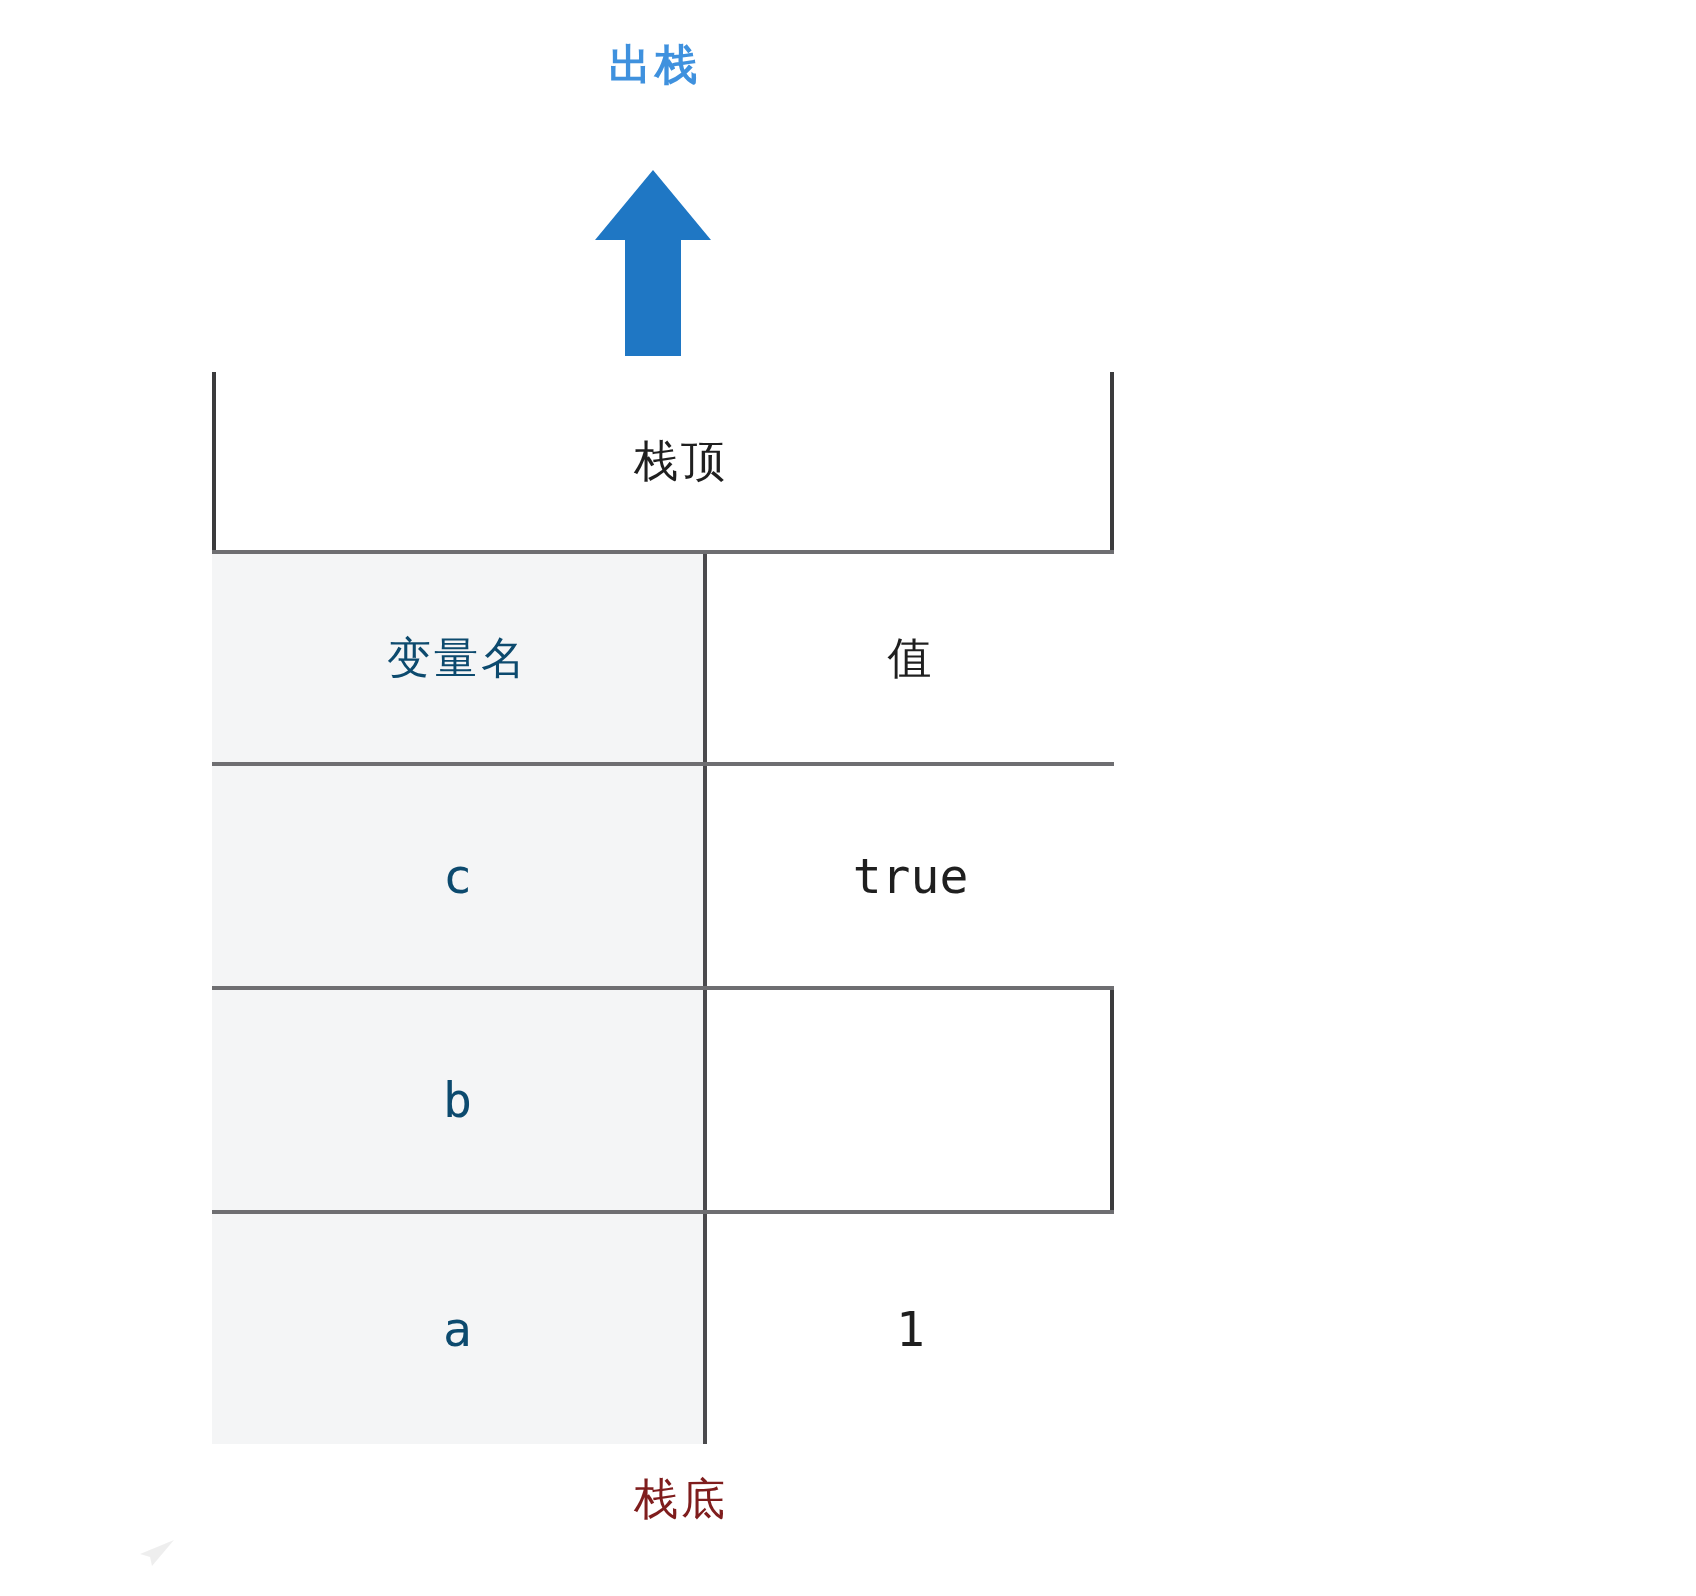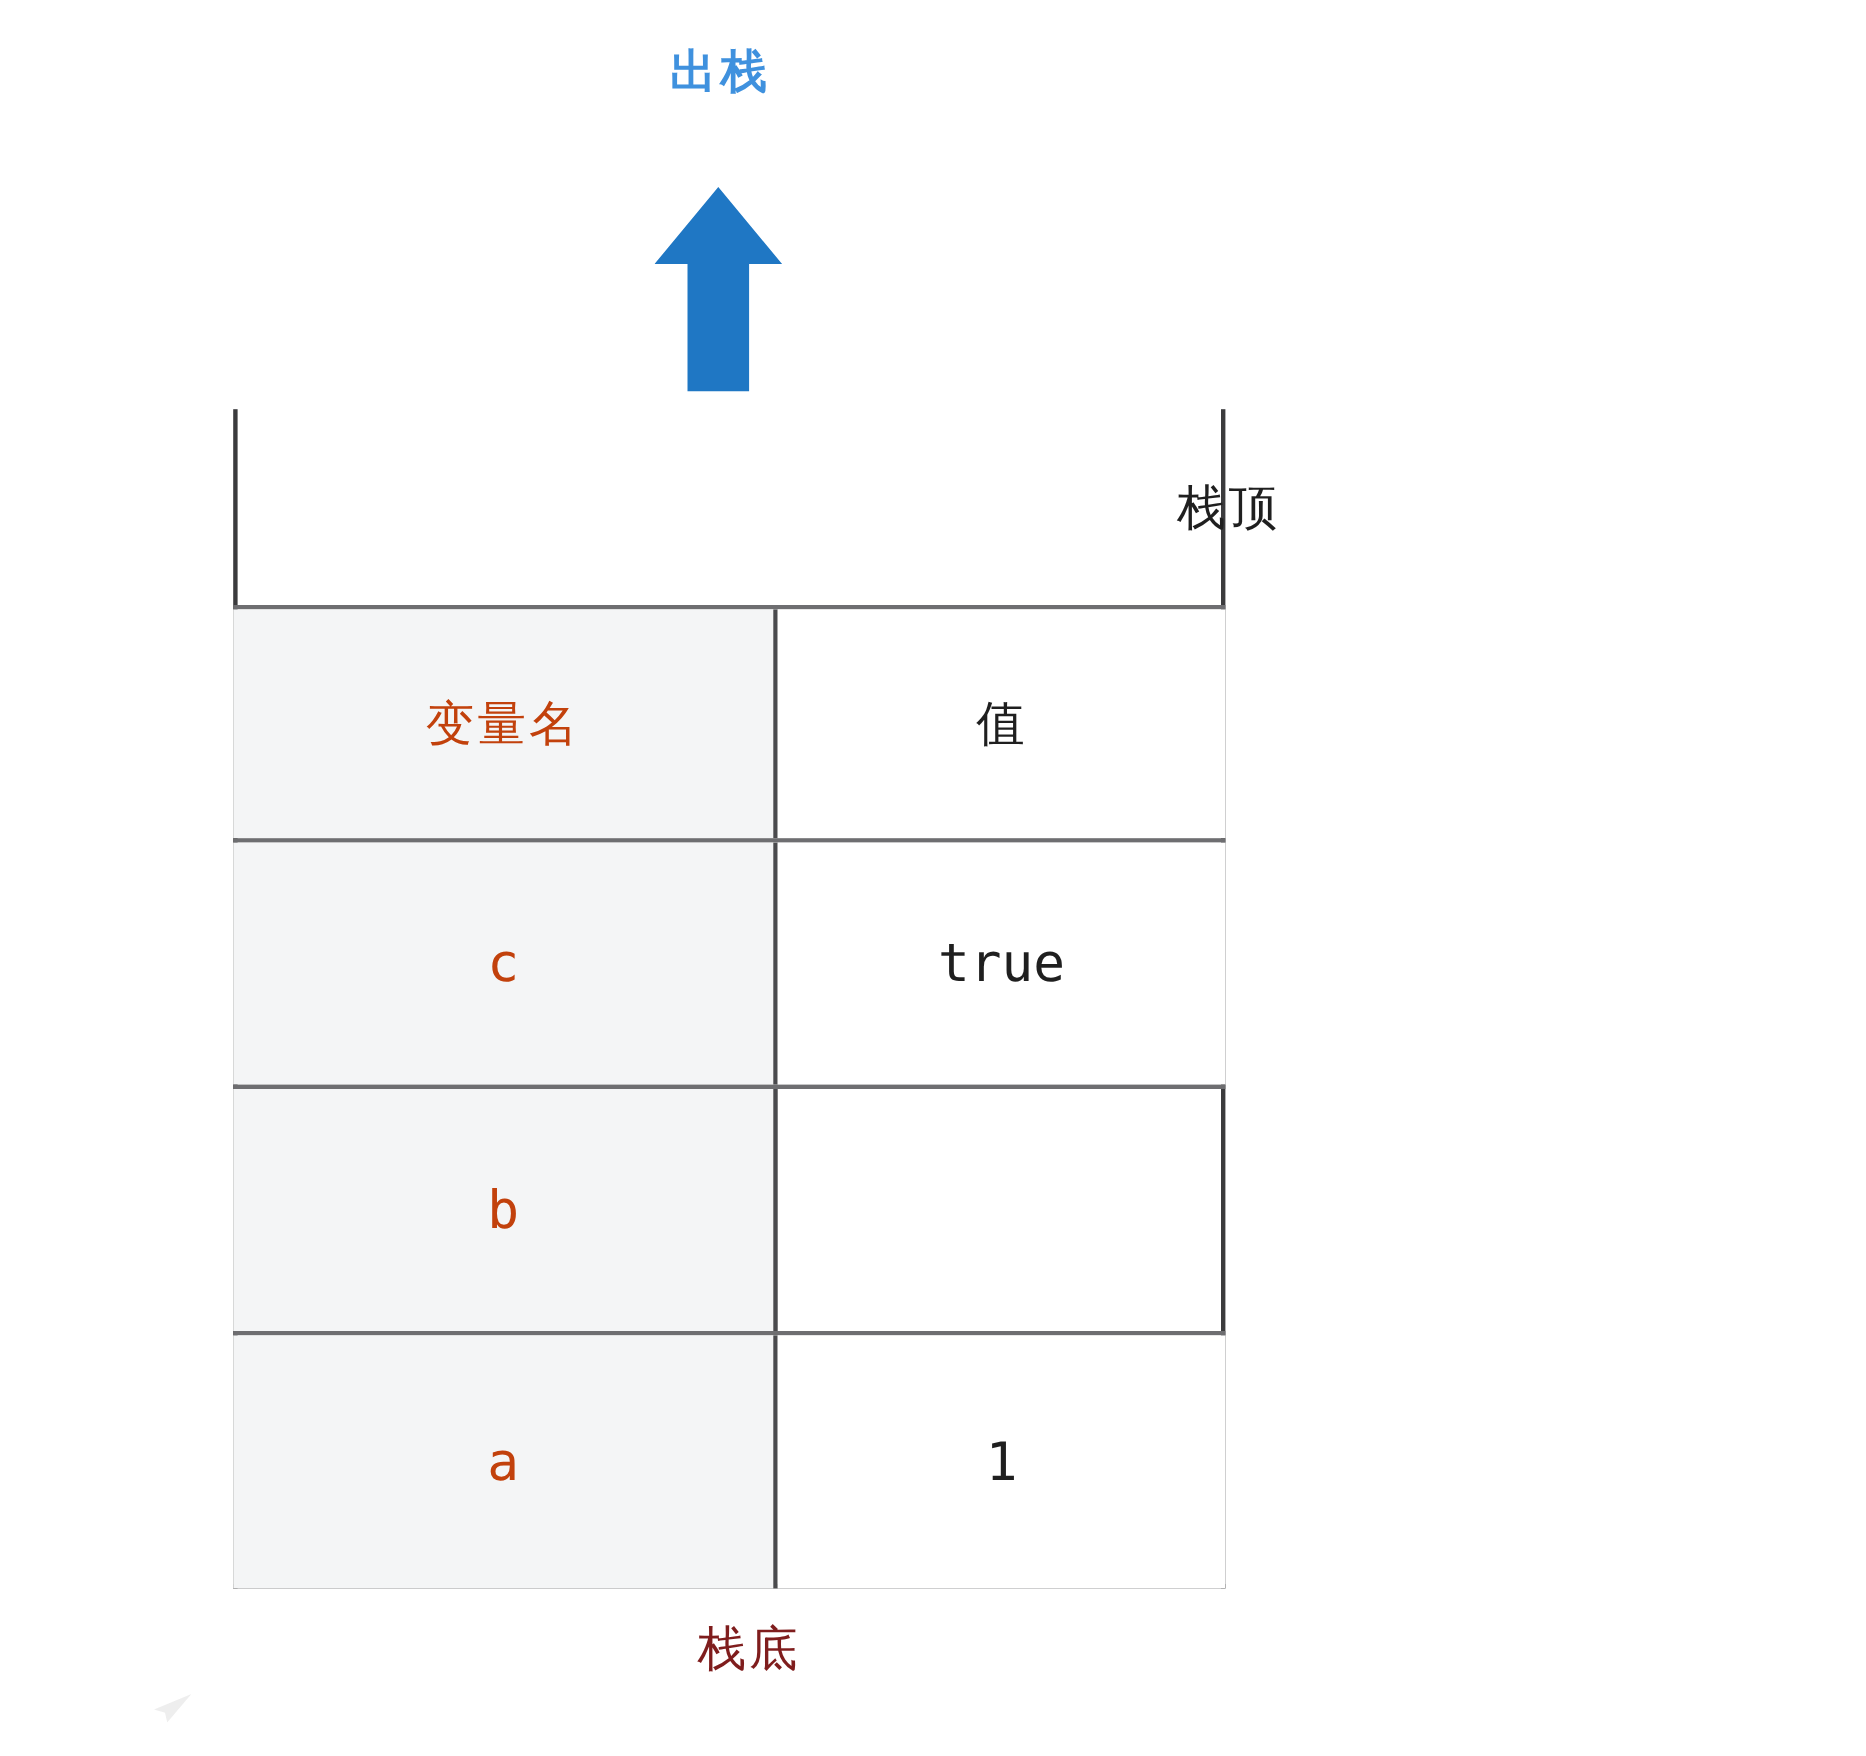--- a/index.html
+++ b/index.html
@@ -80,22 +80,21 @@
 
   
   .top-label {
     position: absolute;
     left: 0;
     top: 0;
     width: 902px;
     height: 178px;
     display: flex;
     align-items: center;
-    justify-content: flex-end;
-    padding-left: 32px;
+    justify-content: center;
   }
   .top-label .txt {
     font-size: 44px;
     color: #1f1f1f;
     letter-spacing: 3px;
     transform: translateX(18px);
   }
 
   
   .grid {
@@ -123,21 +122,21 @@
     display: flex;
     align-items: center;
     justify-content: center;
     height: 100%;
   }
   .cell.name {
     width: 495px;
     background: #f4f5f6;
     border-right: 4px solid #4a4a4d;
     font-size: 44px;
-    color: #c2410c;
+    color: #0c4a6e;
     letter-spacing: 3px;
   }
   .cell.value {
     width: 407px;
     background: #ffffff;
     font-size: 44px;
     color: #1f1f1f;
     letter-spacing: 2px;
   }
   .cell.mono {

